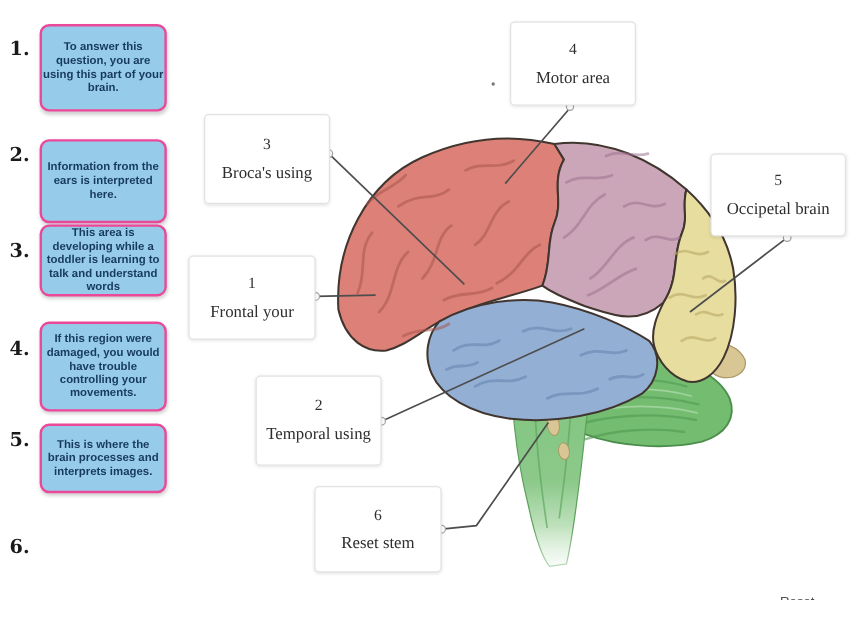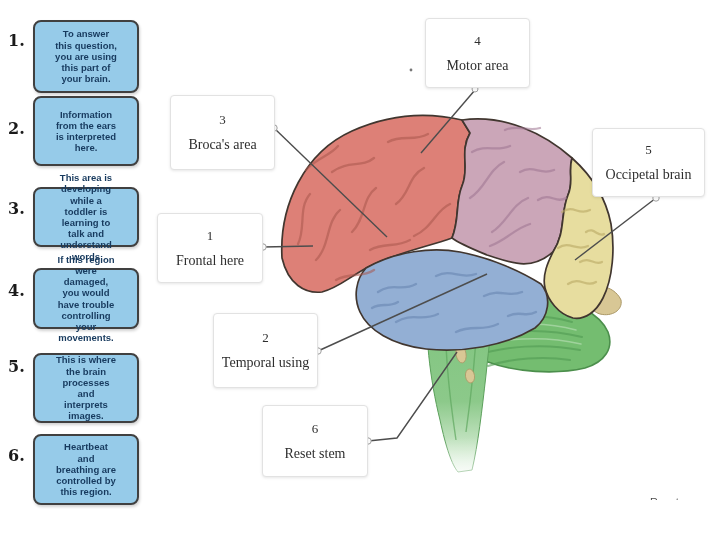--- a/index.html
+++ b/index.html
@@ -2,23 +2,23 @@
 <html><head>
 <meta charset="utf-8">
 <style>
   html,body{margin:0;padding:0;background:#fff;}
   .stage{position:relative;width:720px;height:536px;background:#ffffff;overflow:hidden;
          font-family:"Liberation Sans", sans-serif;}
   
   .qnum{position:absolute;left:8px;width:24px;color:#1a1a1a;
         font-family:"DejaVu Serif", serif;font-weight:bold;font-size:16px;}
   .clue{position:absolute;left:33px;width:106px;box-sizing:border-box;
-        background:#96cbe9;border:2px solid #404040;border-radius:8px;
+        background:#96cbe9;border:2px solid #ec4899;border-radius:8px;
         box-shadow:1px 2px 3px rgba(0,0,0,0.18);
-        display:flex;align-items:center;justify-content:center;padding:2px 20px;}
+        display:flex;align-items:center;justify-content:center;padding:2px 0;}
   .clue span{display:block;text-align:center;color:#173a5e;font-size:9.5px;
         font-weight:600;line-height:1.18;}
   
   .label-box{position:absolute;box-sizing:border-box;background:#fff;
         border:1px solid #e2e2e2;border-radius:4px;
         box-shadow:0 1px 3px rgba(0,0,0,0.10);
         display:flex;flex-direction:column;align-items:center;justify-content:center;
         gap:9px;font-family:"Liberation Serif", serif;color:#2e2e2e;}
   .label-box .lnum{font-size:13px;}
   .label-box .lname{font-size:14px;}
@@ -34,34 +34,31 @@
   <div class="qnum" style="top:31px">1.</div>
   <div class="qnum" style="top:119px">2.</div>
   <div class="qnum" style="top:199px">3.</div>
   <div class="qnum" style="top:281px">4.</div>
   <div class="qnum" style="top:357px">5.</div>
   <div class="qnum" style="top:446px">6.</div>
 
   <div class="clue" style="top:20px;height:73px">
       <span>To answer this question, you are using this part of your brain.</span>
     </div>
-  <div class="clue" style="top:96px;height:70px">
+  <div class="clue" style="top:116px;height:70px">
       <span>Information from the ears is interpreted here.</span>
     </div>
   <div class="clue" style="top:187px;height:60px">
       <span>This area is developing while a toddler is learning to talk and understand words</span>
     </div>
-  <div class="clue" style="top:268px;height:61px">
+  <div class="clue" style="top:268px;height:75px">
       <span>If this region were damaged, you would have trouble controlling your movements.</span>
     </div>
-  <div class="clue" style="top:353px;height:70px">
+  <div class="clue" style="top:353px;height:58px">
       <span>This is where the brain processes and interprets images.</span>
-    </div>
-  <div class="clue" style="top:434px;height:71px">
-      <span>Heartbeat and breathing are controlled by this region.</span>
     </div>
 
   <svg class="brain" width="720" height="536" viewBox="0 0 720 536">
     <defs>
       <linearGradient id="stemFade" x1="0" y1="0" x2="0" y2="1">
         <stop offset="0" stop-color="#7ec47d"></stop>
         <stop offset="0.6" stop-color="#8cc98a"></stop>
         <stop offset="0.88" stop-color="#cfe9cd"></stop>
         <stop offset="1" stop-color="#eef7ee"></stop>
       </linearGradient>
@@ -111,29 +108,29 @@
       <circle cx="475" cy="89" r="3"></circle>
       <circle cx="318" cy="351" r="3.2"></circle>
       <circle cx="656" cy="198" r="3.2"></circle>
       <circle cx="368" cy="441" r="3.2"></circle>
     </g>
     <circle cx="411" cy="70" r="1.4" fill="#777"></circle>
   </svg>
 
   <div class="label-box" style="left:157px;top:213px;width:106px;height:70px">
     <div class="lnum">1</div>
-    <div class="lname">Frontal here</div>
+    <div class="lname">Frontal your</div>
   </div>
   <div class="label-box" style="left:213px;top:313px;width:105px;height:75px">
     <div class="lnum">2</div>
     <div class="lname">Temporal using</div>
   </div>
   <div class="label-box" style="left:170px;top:95px;width:105px;height:75px">
     <div class="lnum">3</div>
-    <div class="lname">Broca's area</div>
+    <div class="lname">Broca's using</div>
   </div>
   <div class="label-box" style="left:425px;top:18px;width:105px;height:70px">
     <div class="lnum">4</div>
     <div class="lname">Motor area</div>
   </div>
   <div class="label-box" style="left:592px;top:128px;width:113px;height:69px">
     <div class="lnum">5</div>
     <div class="lname">Occipetal brain</div>
   </div>
   <div class="label-box" style="left:262px;top:405px;width:106px;height:72px">

